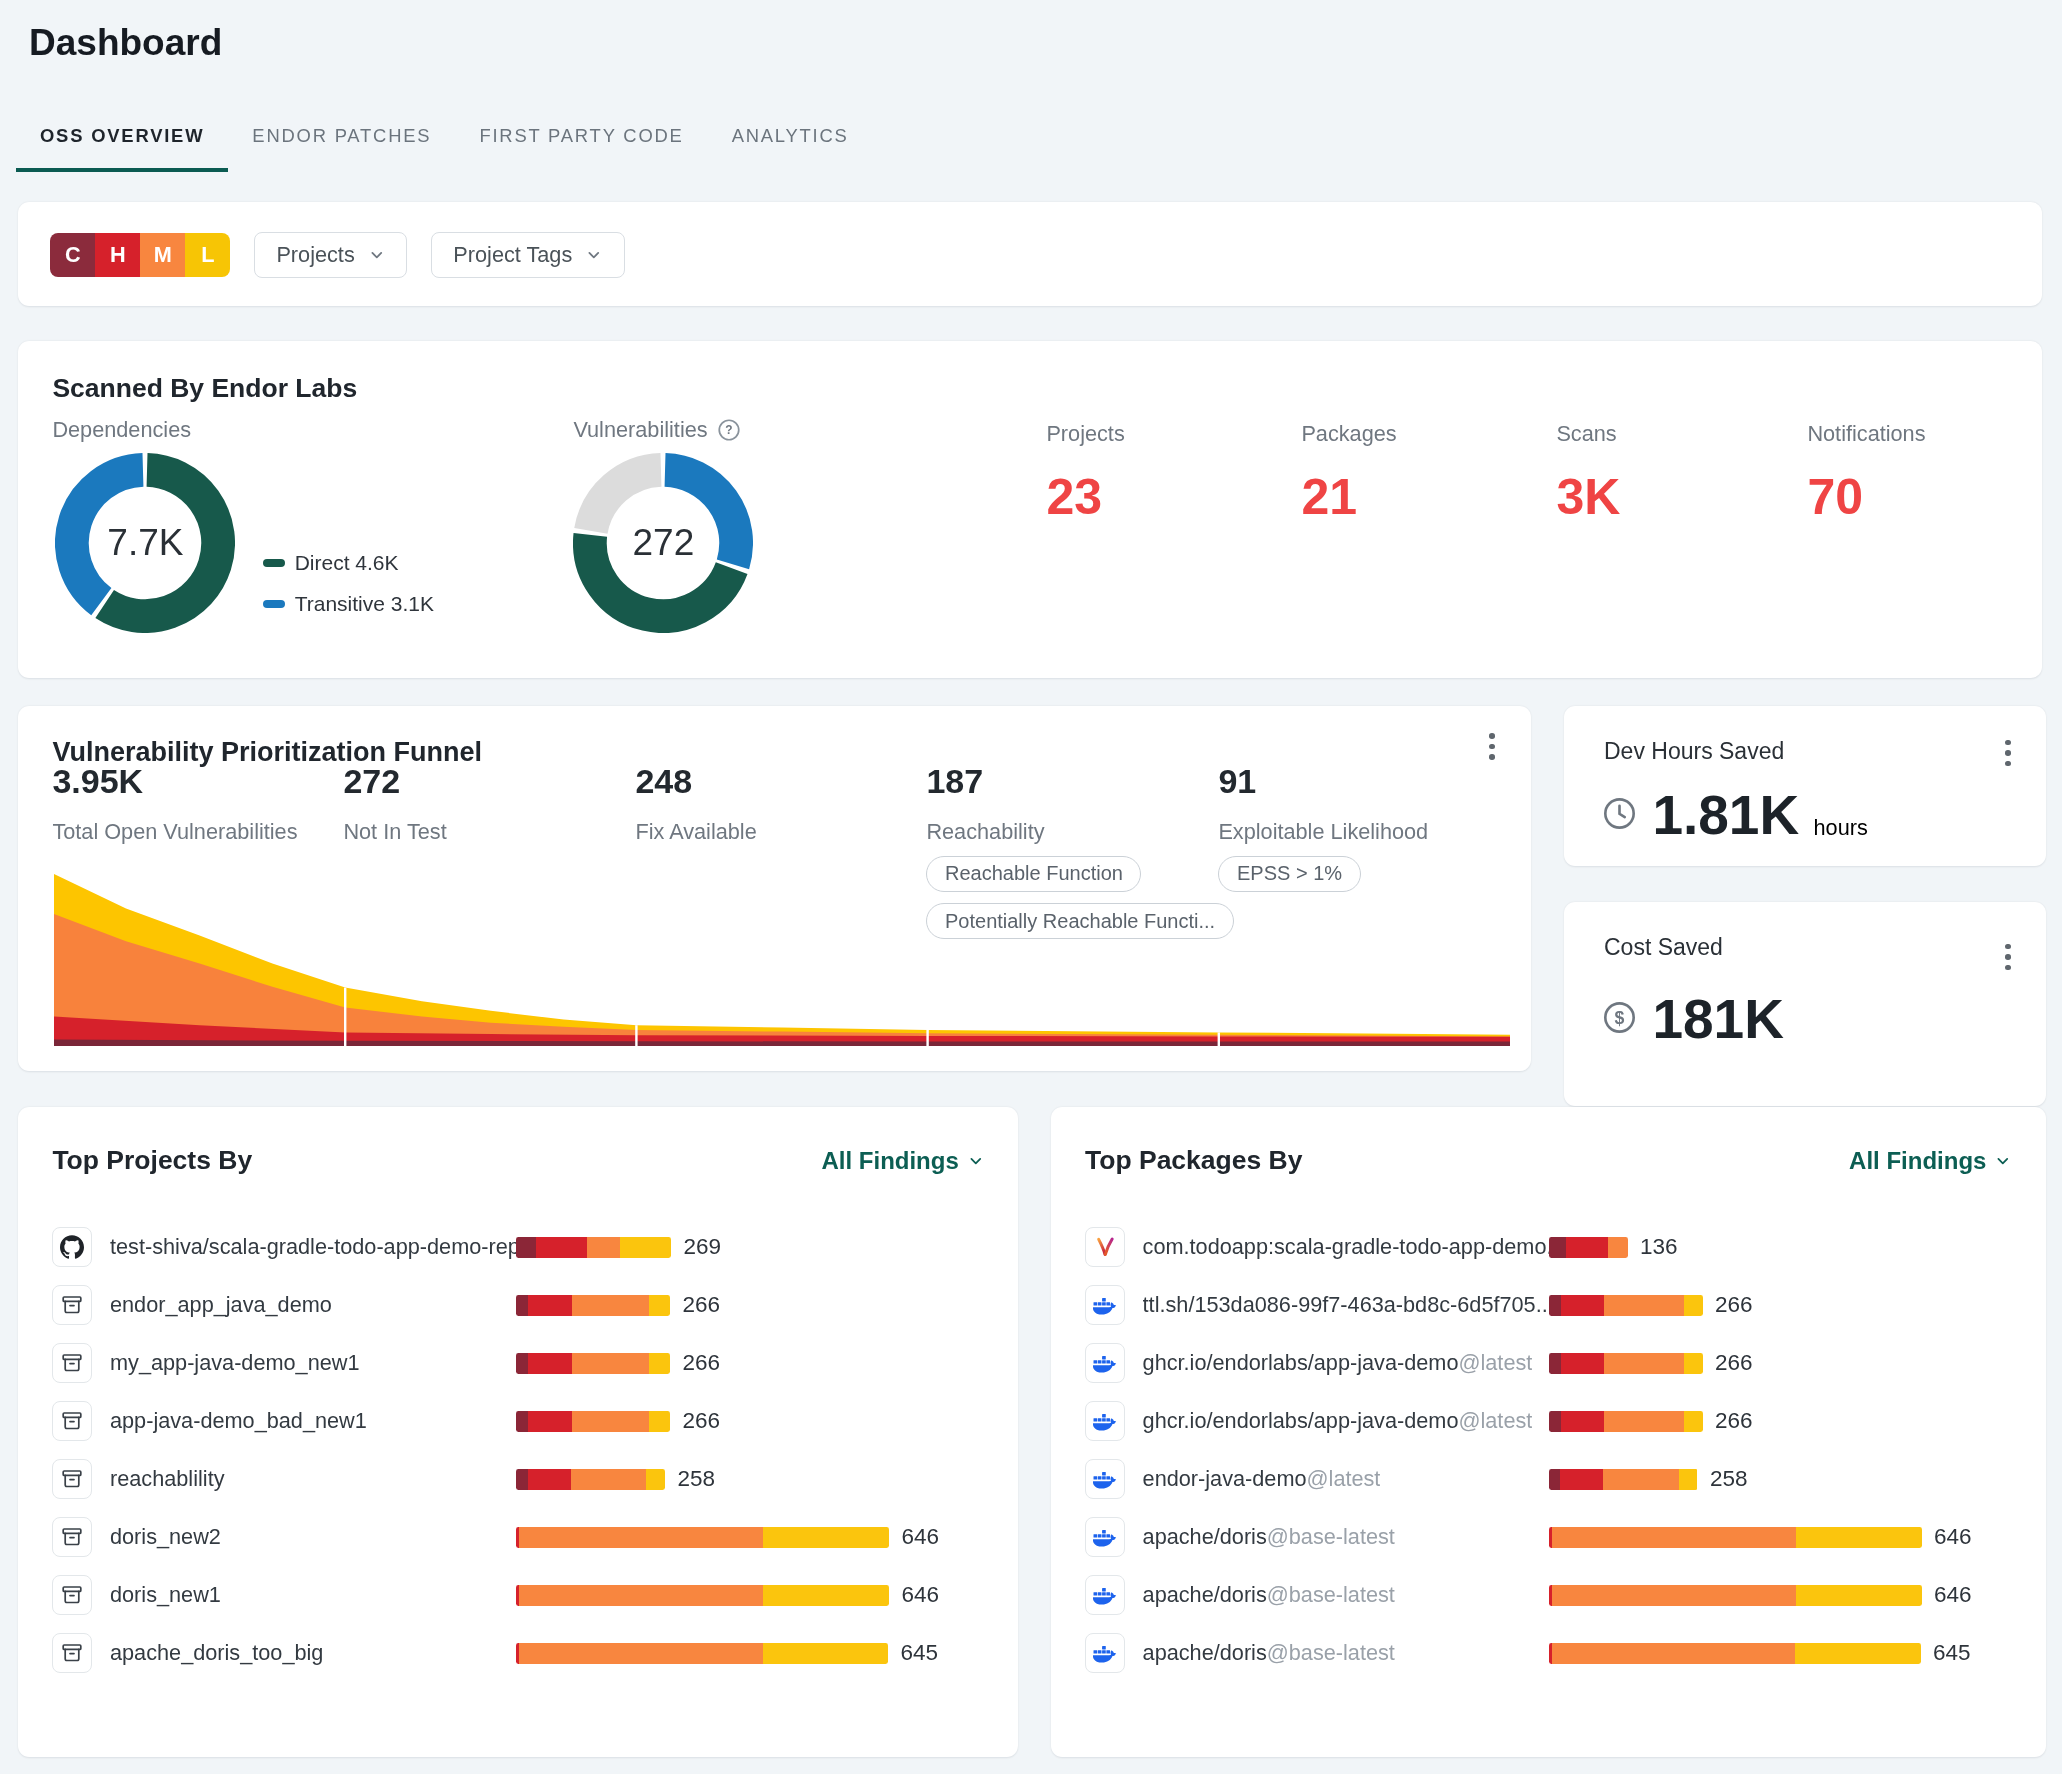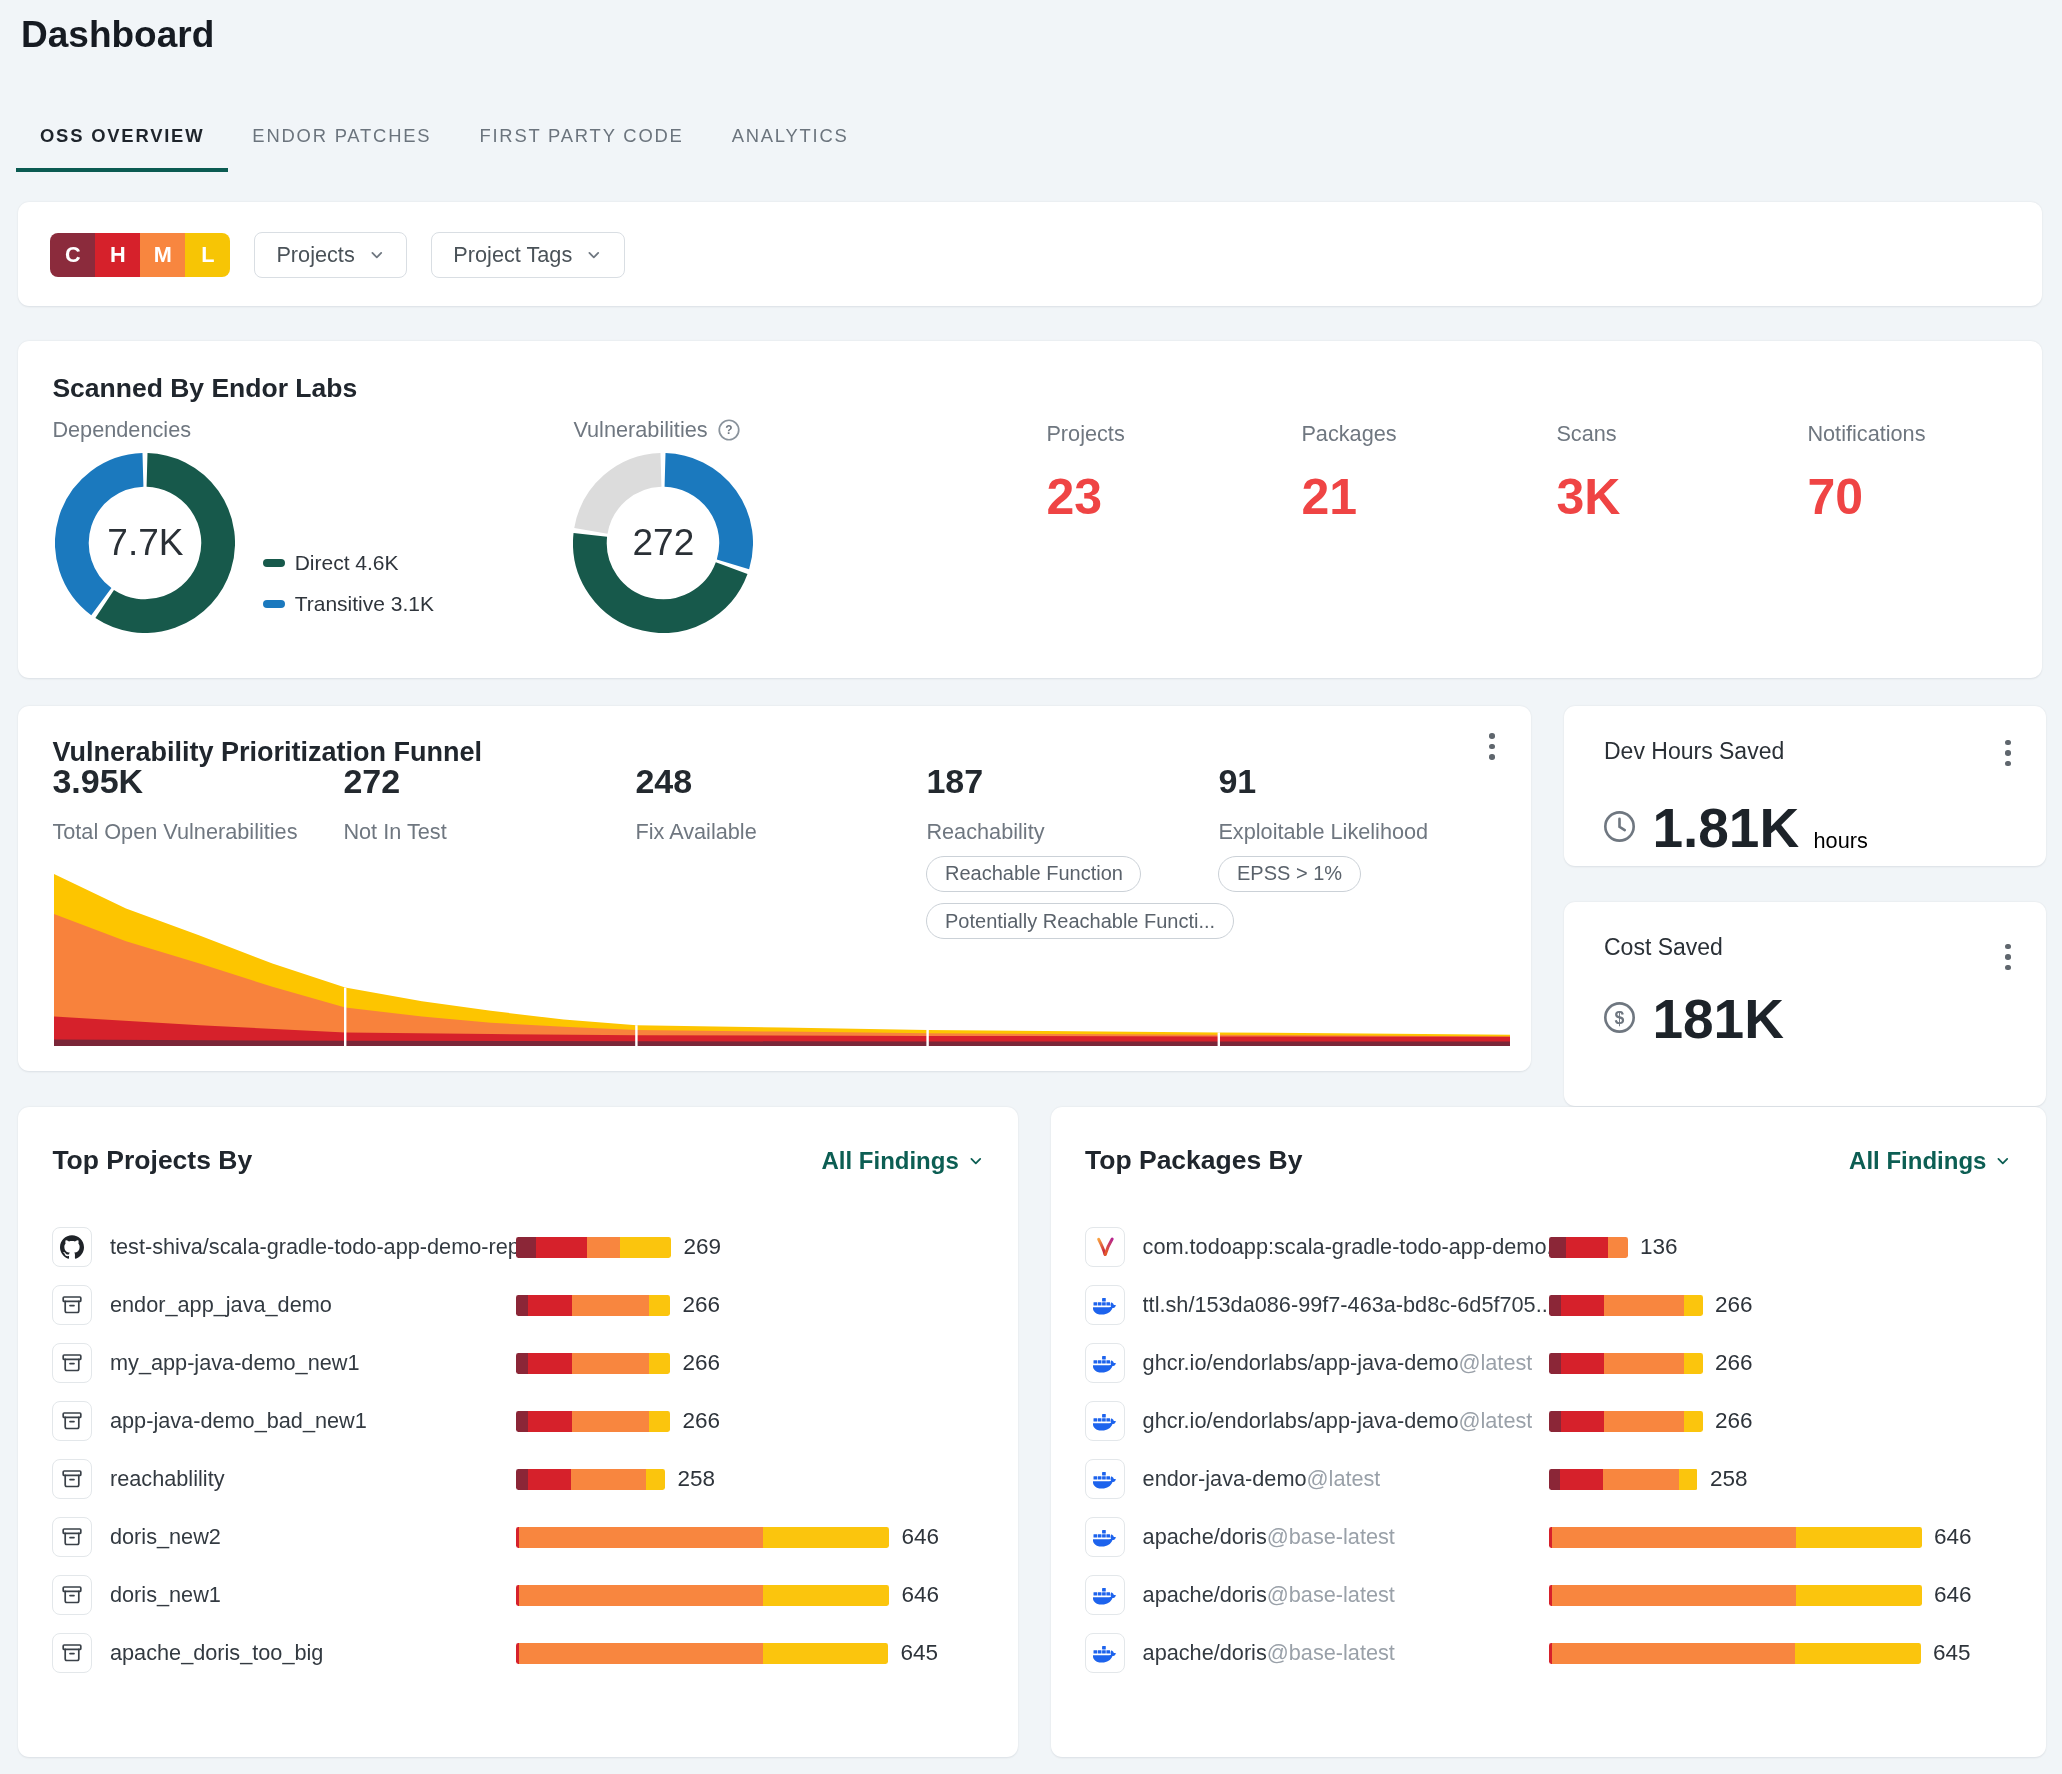--- a/index.html
+++ b/index.html
@@ -5,21 +5,21 @@
   html,body{margin:0;padding:0;}
   body{
     width:2062px;height:1775px;position:relative;overflow:hidden;
     background:#f1f5f8;color:#1f252c;
     font-family:"Liberation Sans","DejaVu Sans",sans-serif;
     -webkit-font-smoothing:antialiased;
   }
   .card{position:absolute;background:#ffffff;border-radius:11.2px;
     box-shadow:0 0.8px 2.4px rgba(18,28,45,.06),0 0.8px 1.6px rgba(18,28,45,.04);}
   
-  #page-title{position:absolute;left:21px;top:14.4px;font-size:37px;font-weight:700;color:#161b22;margin:0;}
+  #page-title{position:absolute;left:21px;top:14.4px;font-size:37px;font-weight:700;color:#161b22;margin:8px;}
   .tabs{position:absolute;left:16px;top:120px;display:flex;}
   .tab{padding:4.8px 24px 21px 24px;font-size:18.4px;letter-spacing:1.8px;font-weight:500;
        color:#6b747d;border-bottom:4px solid transparent;cursor:pointer;white-space:nowrap;}
   .tab.active{color:#1e242b;font-weight:600;border-bottom-color:#0b5b52;}
   
   .filter-card{left:18.4px;top:202px;width:2024px;height:104px;}
   .filter-inner{position:absolute;left:32px;top:30px;display:flex;align-items:center;}
   .sev-group{display:flex;border-radius:8px;overflow:hidden;}
   .sev{width:45px;height:44px;display:flex;align-items:center;justify-content:center;
        color:#fff;font-size:21.7px;font-weight:700;cursor:pointer;}
@@ -51,21 +51,21 @@
   .stage-value{font-size:34px;font-weight:700;color:#23292f;}
   .stage-label{font-size:21.7px;color:#6f7780;margin-top:17.6px;}
   .tag{display:block;width:fit-content;margin-top:11.2px;padding:5.6px 17.6px;border:1.2px solid #cbd1d7;
        border-radius:801px;font-size:20px;color:#5a626b;background:#fff;white-space:nowrap;}
   #funnel-chart{position:absolute;left:34px;top:156px;z-index:1;}
   
   .mini{left:1564px;width:482px;}
   .mini.dev{top:706px;height:160px;}
   .mini.cost{top:902px;height:204px;}
   .mini h3{position:absolute;left:40px;top:32px;margin:0;font-size:23px;font-weight:400;color:#2a3036;}
-  .mini .value-row{position:absolute;left:37px;top:90px;display:flex;align-items:center;gap:14.4px;}
+  .mini .value-row{position:absolute;left:37px;top:77px;display:flex;align-items:center;gap:14.4px;}
   .mini.cost .value-row{top:85px;}
   .big-num{font-size:55px;font-weight:700;color:#1d2329;}
   .unit{font-size:21.7px;color:#000000;align-self:flex-end;margin-bottom:6.4px;}
   
   .list-card{top:1107px;height:650px;}
   .list-card.projects{left:18.4px;width:1000px;}
   .list-card.packages{left:1051px;width:995px;}
   .list-card h2{left:34px;top:38px;}
   .all-findings{position:absolute;right:34px;top:40px;display:flex;align-items:center;gap:8px;
     color:#0c5e53;font-size:24px;font-weight:600;cursor:pointer;}

